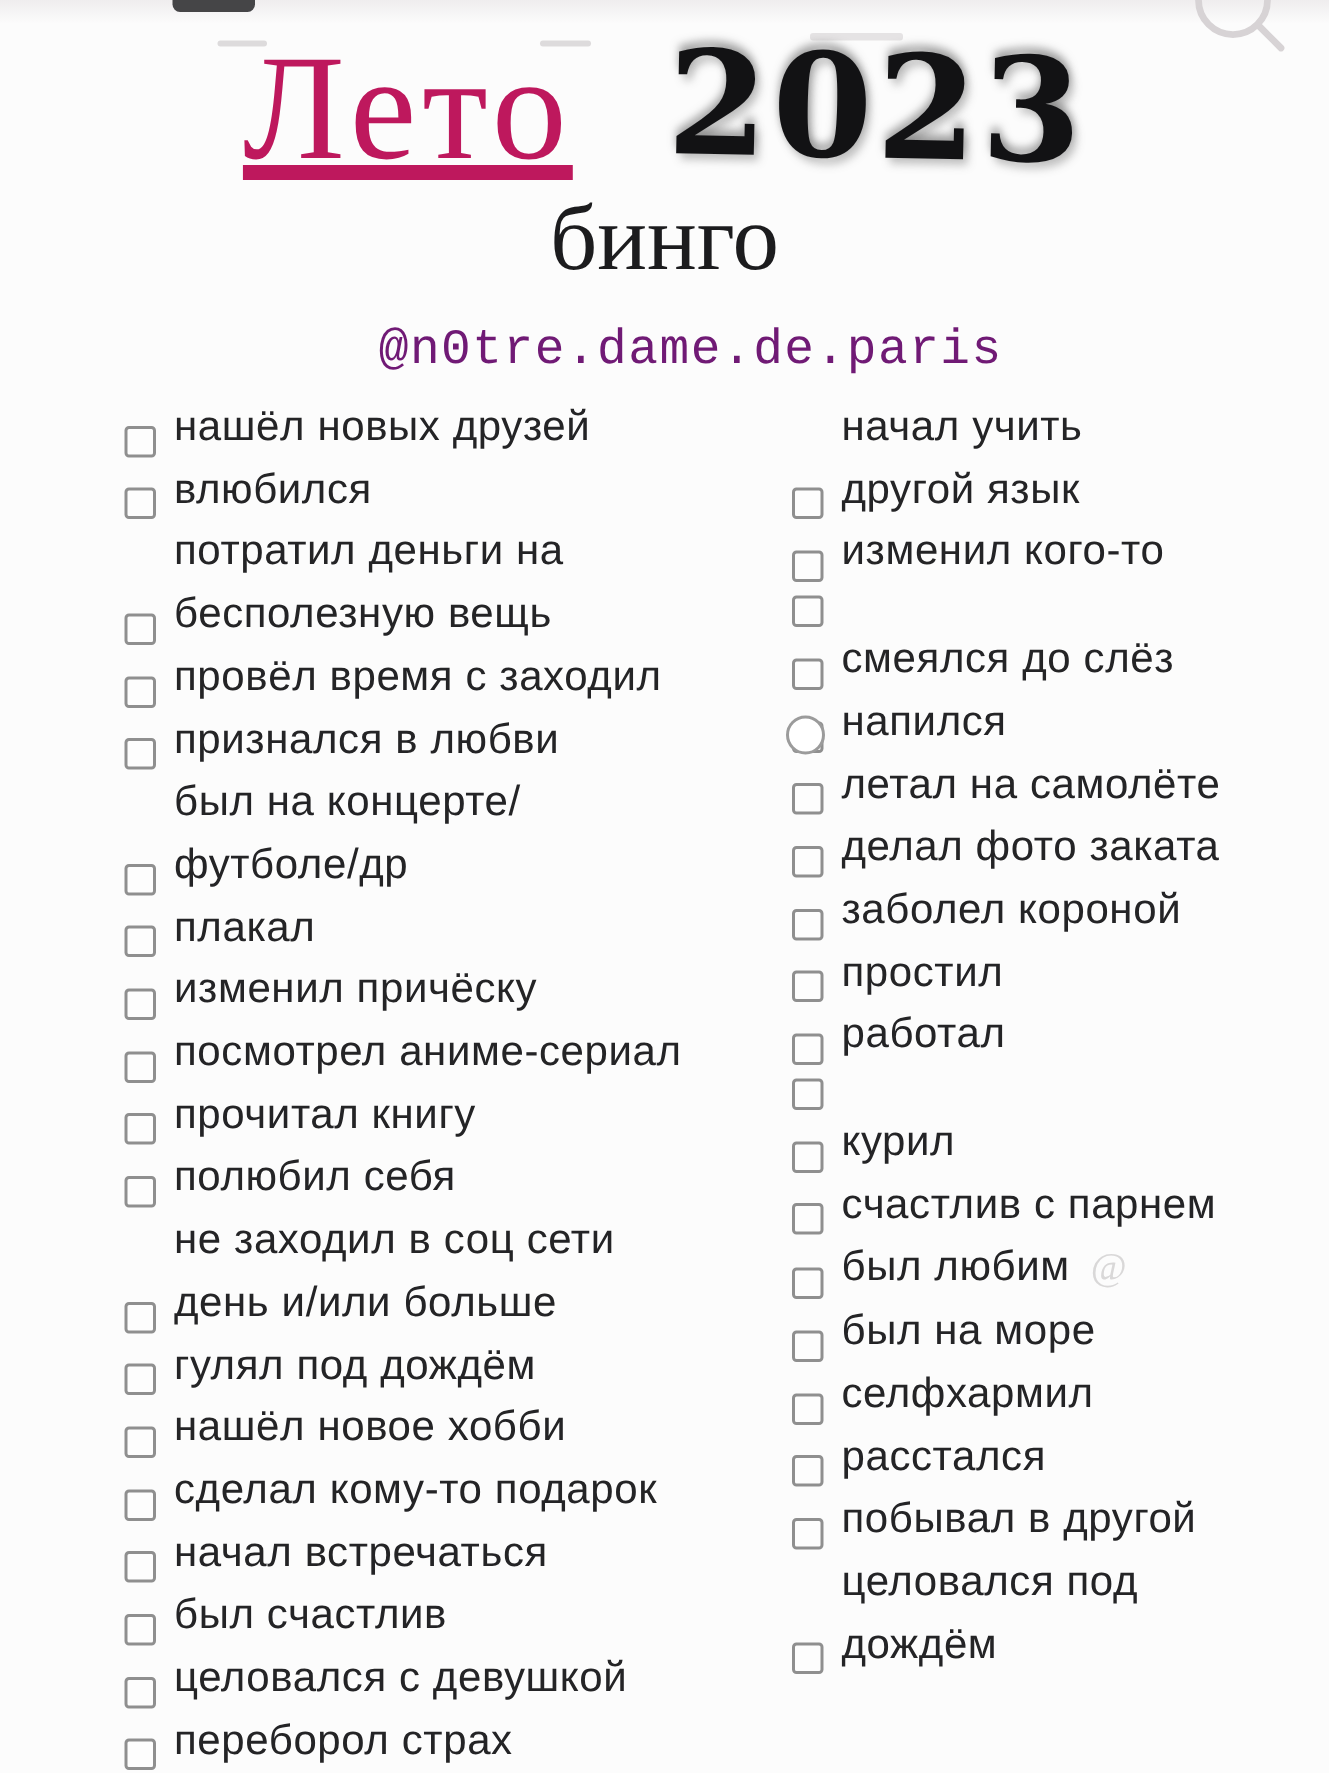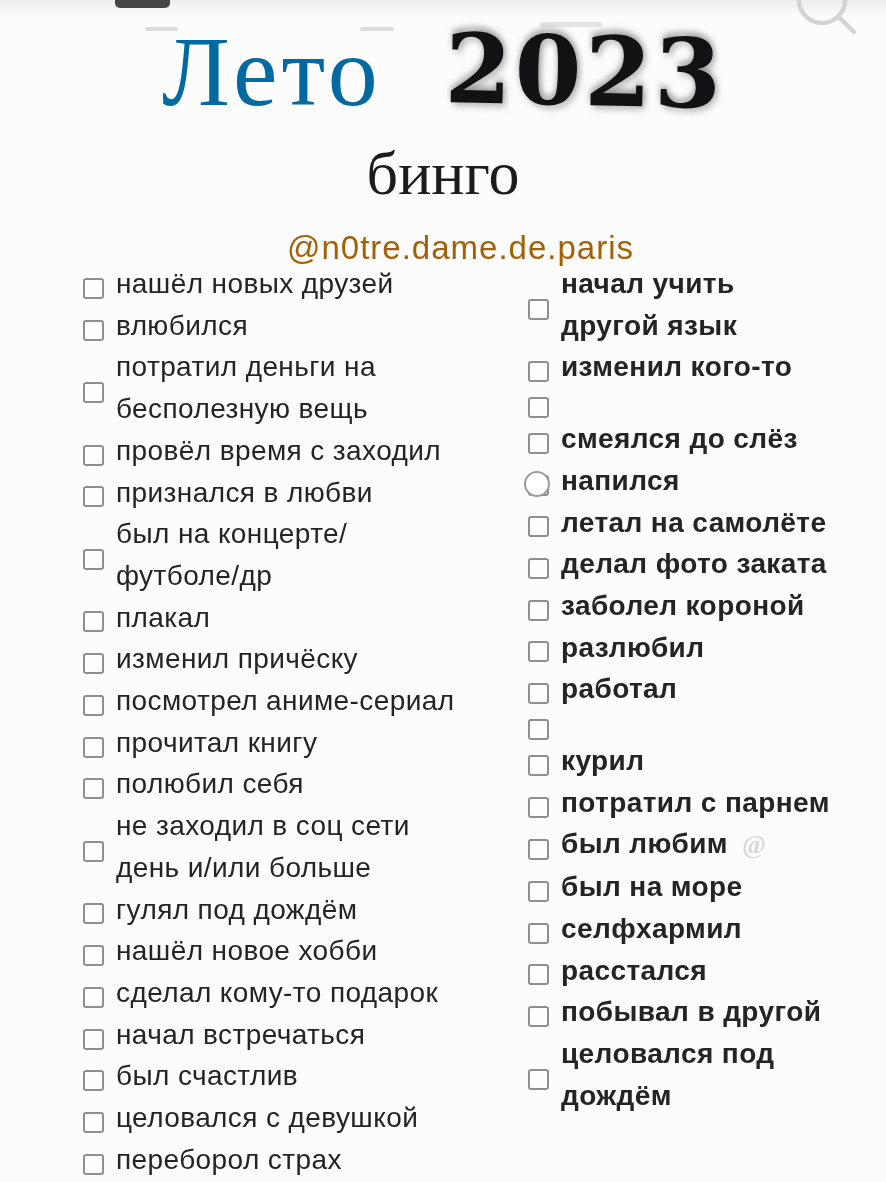--- a/index.html
+++ b/index.html
@@ -11,34 +11,34 @@
   .top-strip{position:absolute;top:0;left:0;right:0;height:16px;
     background:linear-gradient(#efedee,rgba(252,252,252,0));pointer-events:none;}
   .search-svg{position:absolute;left:788px;top:-10px;}
   .artifact{position:absolute;}
   .a-darkbar{left:115px;top:0;width:55px;height:8px;background:#454547;border-radius:0 0 5px 5px;}
   .a-dash1{left:145px;top:27px;width:33px;height:4px;background:#dddbdc;border-radius:2px;}
   .a-dash2{left:360px;top:27px;width:34px;height:4px;background:#dddbdc;border-radius:2px;}
   .a-dash3{left:540px;top:22px;width:62px;height:5px;background:#e5e3e4;border-radius:2px;}
   .header{position:absolute;top:0;left:0;right:0;text-align:center;}
   .title{margin-top:22px;font-family:"Liberation Serif",serif;font-size:100px;line-height:1;white-space:nowrap;}
-  .title .word{letter-spacing:4px;color:#0369a1;}
+  .title .word{letter-spacing:4px;color:#be185d;text-decoration:underline;}
   .title .year{
     display:inline-block;margin-left:38px;
     font-family:"DejaVu Serif","Liberation Serif",serif;font-weight:700;font-size:96px;
     letter-spacing:3px;color:#121214;transform:rotate(1.2deg);
     text-shadow:0 -4px 6px rgba(90,90,90,.55), 3px 4px 6px rgba(90,90,90,.35);
   }
-  .subtitle{font-family:"Liberation Serif",serif;font-size:62px;line-height:1;margin-top:20px;color:#1c1c1e;}
-  .credit{font-family:Liberation Sans, sans-serif;font-size:33px;line-height:1;margin-top:27px;color:#a16207;letter-spacing:1px;padding-left:35px;}
+  .subtitle{font-family:"Liberation Serif",serif;font-size:62px;line-height:1;margin-top:6px;color:#1c1c1e;}
+  .credit{font-family:Liberation Mono, monospace;font-size:33px;line-height:1;margin-top:27px;color:#701a75;letter-spacing:1px;padding-left:35px;}
   .list{position:absolute;top:263px;left:43px;right:0;display:flex;align-items:flex-start;}
   .col{display:flex;flex-direction:column;}
   .col-left{flex:0 0 445px;width:445px;}
-  .col-right{flex:1;font-weight:bold;}
-  .item{display:flex;align-items:center;padding-left:40px;}
+  .col-right{flex:1;}
+  .item{display:flex;align-items:flex-end;padding-left:40px;}
   .cb{
     position:relative;flex:0 0 auto;width:21px;height:21px;margin-top:9px;
     border:2px solid #8f8f8f;border-radius:3px;background:#fdfdfd;box-sizing:border-box;
   }
   .circle-mark{
     position:absolute;left:-6px;top:-6px;width:22px;height:22px;
     border:2px solid #9b9b9b;border-radius:50%;background:#ffffff;
   }
   .lbl{
     margin-left:12px;font-size:28px;line-height:41.7px;letter-spacing:.4px;
@@ -186,36 +186,36 @@
         <div class="item">
           <span class="cb"></span>
           <span class="lbl">делал фото заката</span>
         </div>
         <div class="item">
           <span class="cb"></span>
           <span class="lbl">заболел короной</span>
         </div>
         <div class="item">
           <span class="cb"></span>
-          <span class="lbl">разлюбил</span>
+          <span class="lbl">простил</span>
         </div>
         <div class="item">
           <span class="cb"></span>
           <span class="lbl">работал</span>
         </div>
         <div class="item">
           <span class="cb"></span>
         </div>
         <div class="item">
           <span class="cb"></span>
           <span class="lbl">курил</span>
         </div>
         <div class="item">
           <span class="cb"></span>
-          <span class="lbl">потратил с парнем</span>
+          <span class="lbl">счастлив с парнем</span>
         </div>
         <div class="item">
           <span class="cb"></span>
           <span class="lbl">был любим<span class="overlay-wm">@</span></span>
         </div>
         <div class="item">
           <span class="cb"></span>
           <span class="lbl">был на море</span>
         </div>
         <div class="item">

